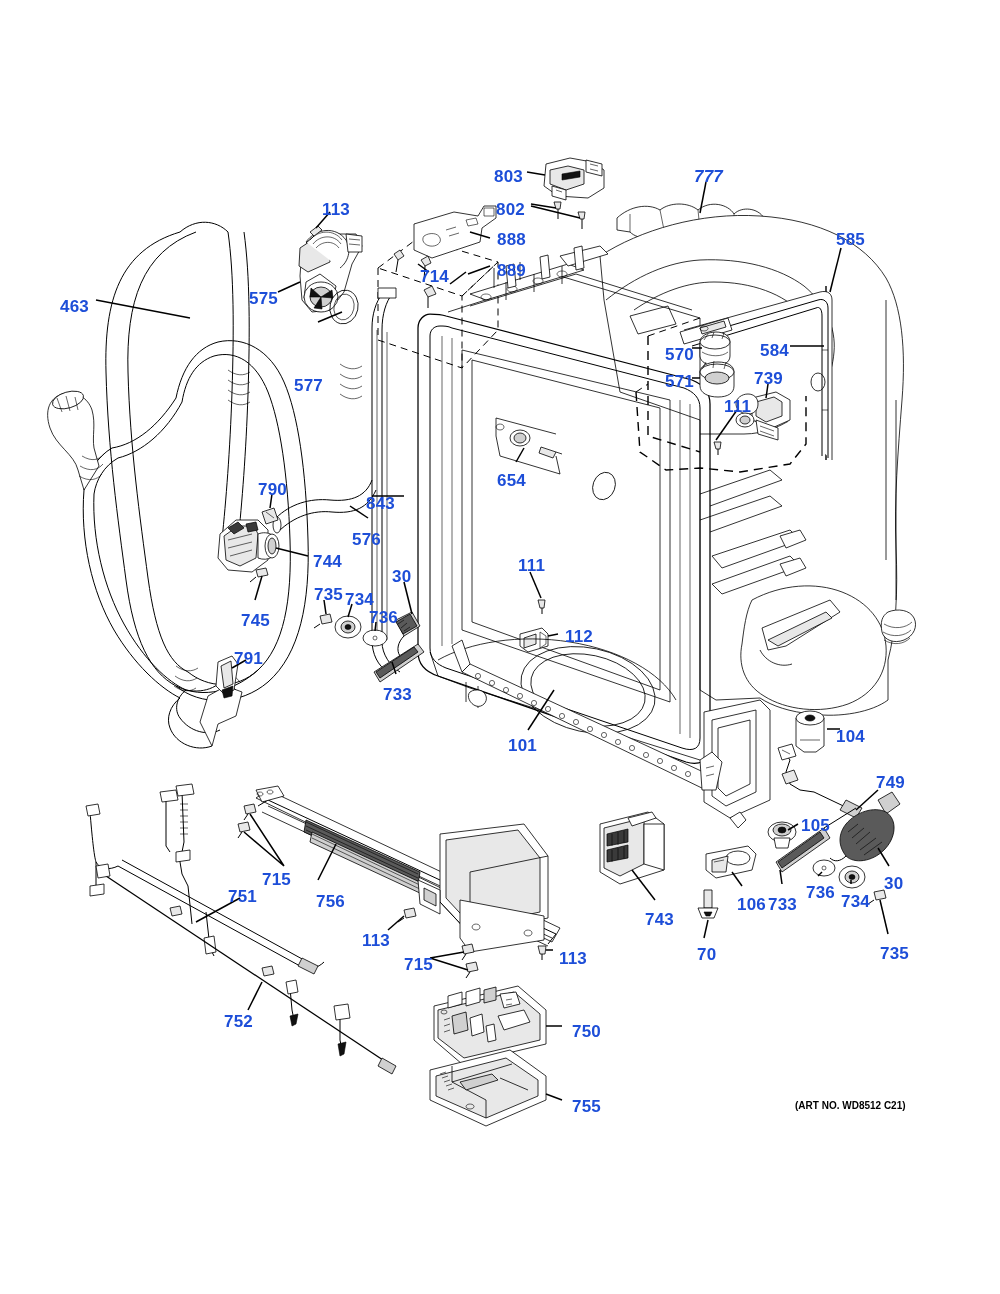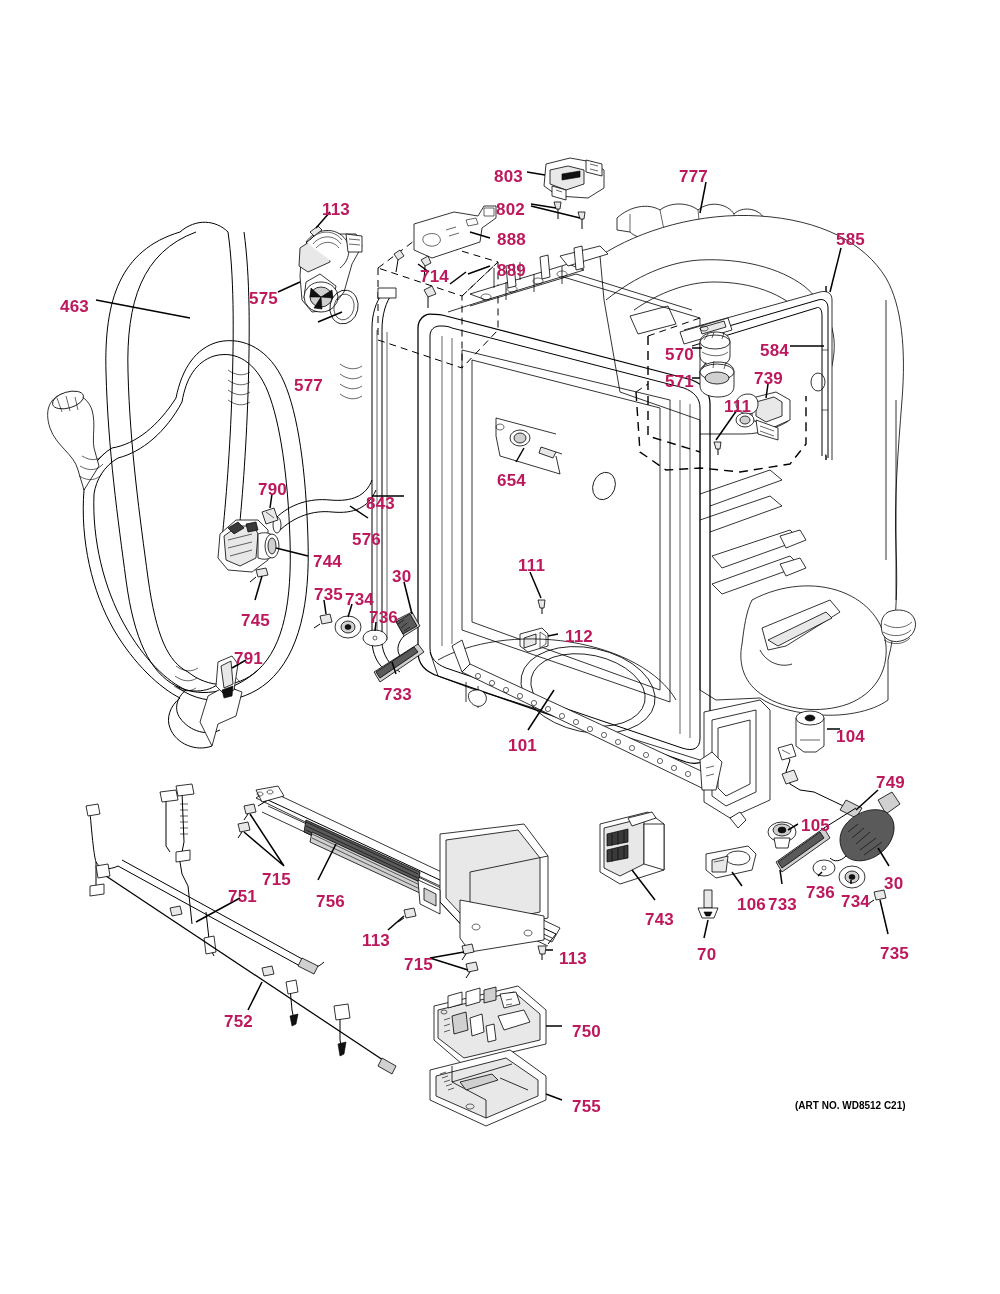--- a/index.html
+++ b/index.html
@@ -1,21 +1,21 @@
 <!DOCTYPE html>
 <html><head>
 <meta charset="utf-8">
 <title>Parts Diagram</title>
 <style>
   html,body{margin:0;padding:0;background:#ffffff;}
   body{width:1000px;height:1294px;position:relative;overflow:hidden;
        font-family:"Liberation Sans",sans-serif;color:#000;}
   #diagram{position:absolute;inset:0;width:1000px;height:1294px;}
   .callout{position:absolute;font-family:"Liberation Sans",sans-serif;
-           font-weight:bold;font-size:17px;color:#be185d;white-space:nowrap;
+           font-weight:bold;font-size:17px;color:#1d4ed8;white-space:nowrap;
            letter-spacing:.2px;line-height:1;}
   #artno{position:absolute;left:795px;top:1100px;font-size:10px;
          font-weight:bold;font-family:"Liberation Sans",sans-serif;
          white-space:nowrap;}
   svg{display:block;}
   .ln{stroke:#000;fill:none;stroke-width:1.25;}
   .ln2{stroke:#000;fill:none;stroke-width:1;}
   .thin{stroke:#000;fill:none;stroke-width:.8;}
   .hair{stroke:#000;fill:none;stroke-width:.6;}
   .wf2{fill:#fff;stroke:#000;stroke-width:.8;}
@@ -592,21 +592,21 @@
 <div id="callout-layer">
     <div class="callout" style="left: 60px; top: 298px;">463</div>
     <div class="callout" style="left: 322px; top: 201px;">113</div>
     <div class="callout" style="left: 249px; top: 290px;">575</div>
     <div class="callout" style="left: 294px; top: 330px; margin-top: 47px;">577</div>
     <div class="callout" style="left: 494px; top: 168px;">803</div>
     <div class="callout" style="left: 496px; top: 201px;">802</div>
     <div class="callout" style="left: 497px; top: 231px;">888</div>
     <div class="callout" style="left: 497px; top: 262px;">889</div>
     <div class="callout" style="left: 420px; top: 268px;">714</div>
-    <div class="callout" style="left: 679px; top: 168px;">777</div>
+    <div class="callout" style="left: 694px; top: 168px; font-style: italic;">777</div>
     <div class="callout" style="left: 836px; top: 231px;">585</div>
     <div class="callout" style="left: 665px; top: 346px;">570</div>
     <div class="callout" style="left: 760px; top: 342px;">584</div>
     <div class="callout" style="left: 665px; top: 373px;">571</div>
     <div class="callout" style="left: 754px; top: 370px;">739</div>
     <div class="callout" style="left: 724px; top: 398px;">111</div>
     <div class="callout" style="left: 497px; top: 472px;">654</div>
     <div class="callout" style="left: 366px; top: 495px;">843</div>
     <div class="callout" style="left: 258px; top: 481px;">790</div>
     <div class="callout" style="left: 352px; top: 531px;">576</div>

